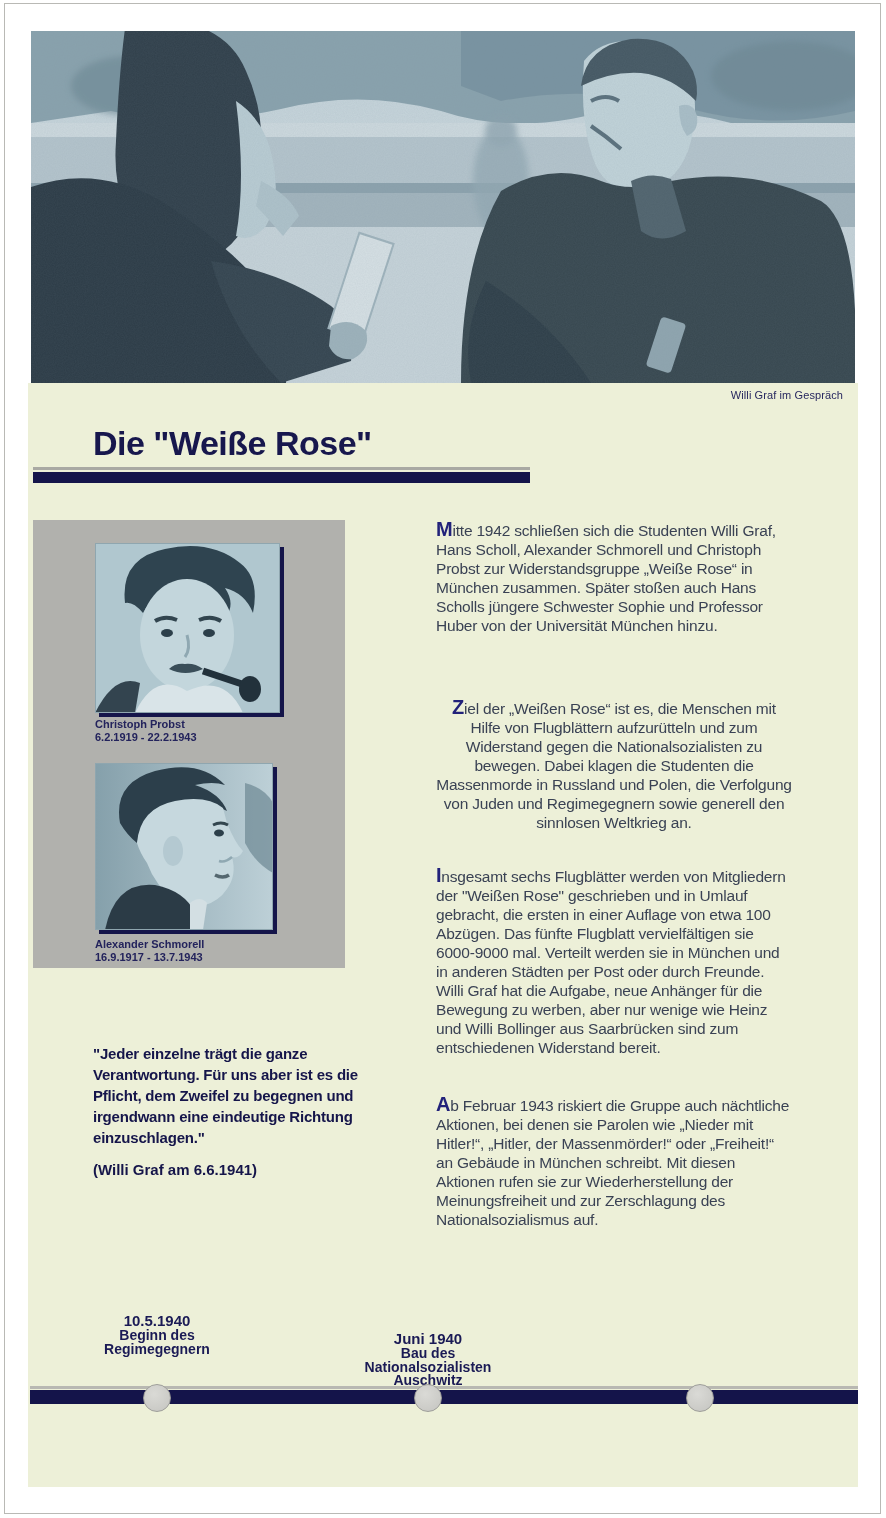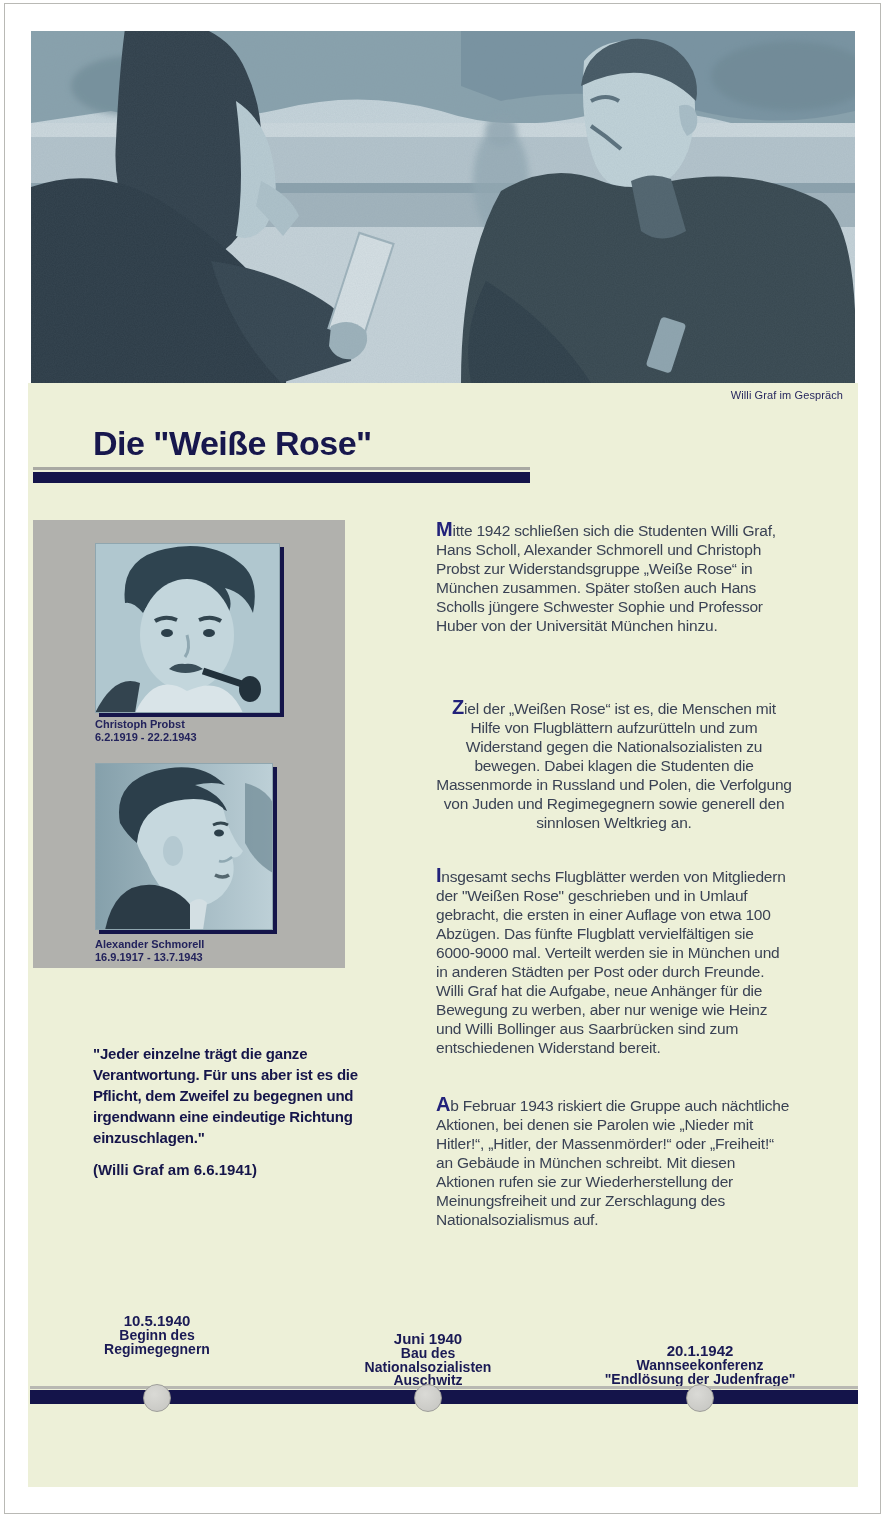--- a/index.html
+++ b/index.html
@@ -183,25 +183,20 @@
     <div class="tl-date">10.5.1940</div>
     <div class="tl-line">Beginn des</div>
     <div class="tl-line">Regimegegnern</div>
   </div>
   <div class="tl-label" style="left:428px; top:1330px;">
     <div class="tl-date">Juni 1940</div>
     <div class="tl-line">Bau des</div>
     <div class="tl-line">Nationalsozialisten</div>
     <div class="tl-line">Auschwitz</div>
   </div>
-  <div class="tl-label" style="left:700px; top:1342px;">
-    <div class="tl-date">20.1.1942</div>
-    <div class="tl-line">Wannseekonferenz</div>
-    <div class="tl-line">"Endlösung der Judenfrage"</div>
-  </div>
 
   <div class="tl-rule-thin"></div>
   <div class="tl-rule-navy"></div>
   <div class="tl-node" style="left:143px;"></div>
   <div class="tl-node" style="left:414px;"></div>
   <div class="tl-node" style="left:686px;"></div>
 
   <div class="frame"></div>
 </div>
 

